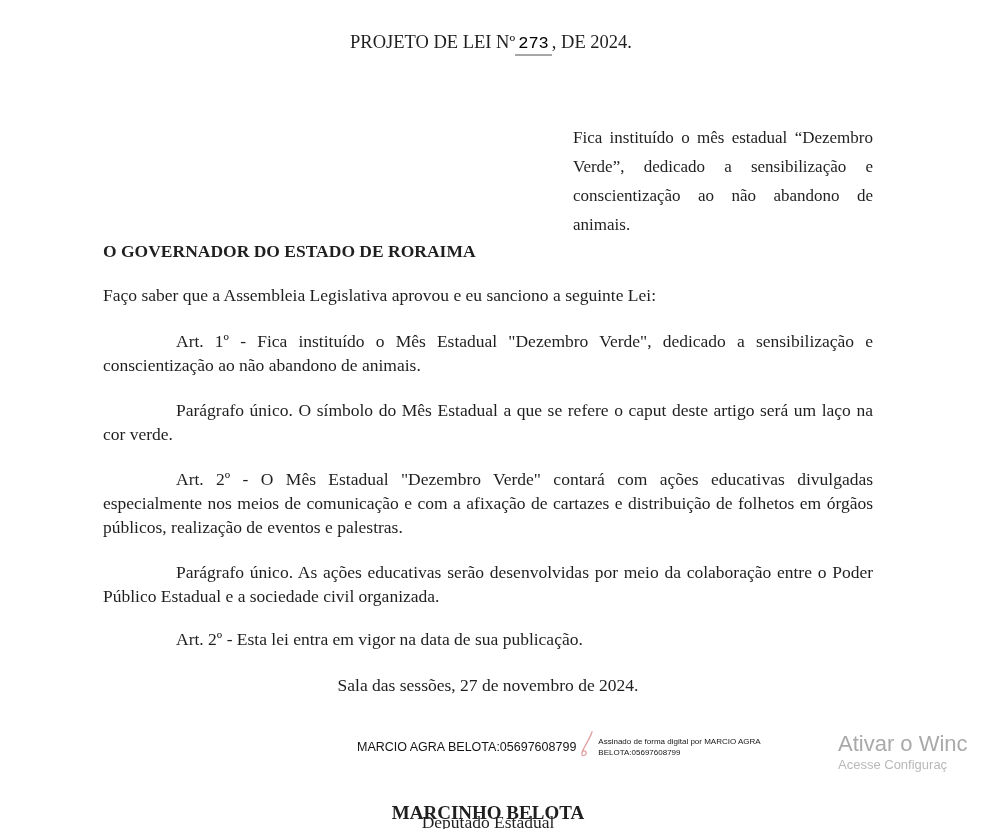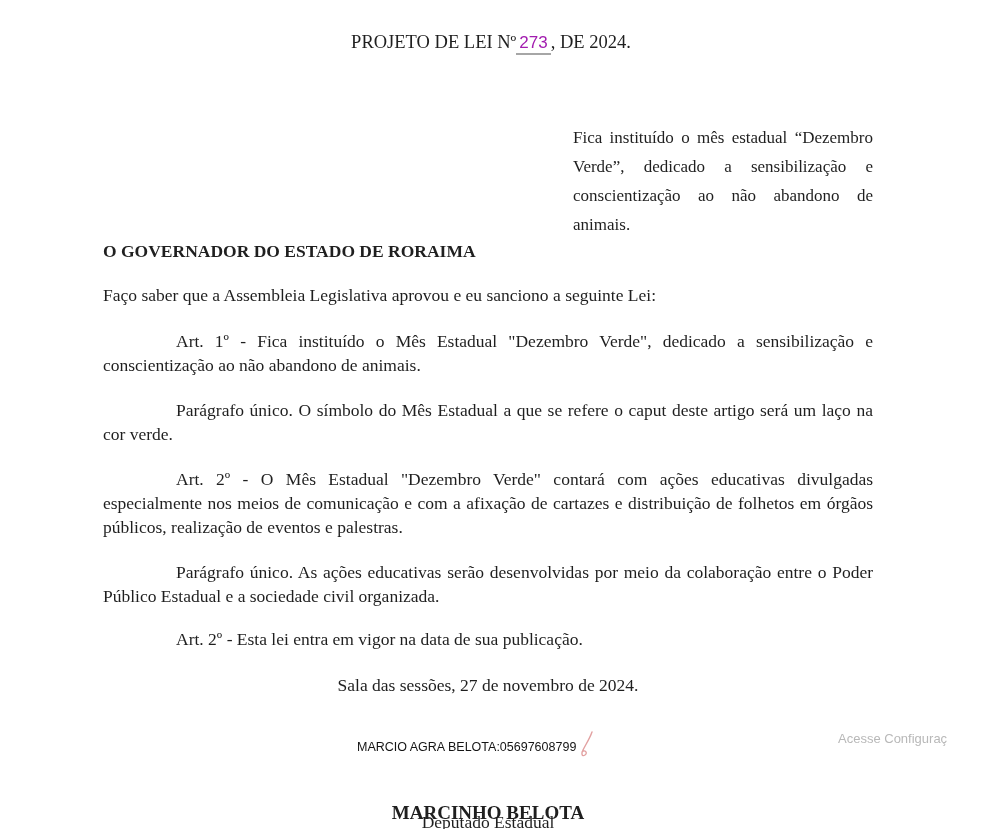--- a/index.html
+++ b/index.html
@@ -13,22 +13,22 @@
   }
   .abs { position:absolute; }
 
   .title {
     left:0; right:0; top:29px;
     text-align:center;
     font-size:18.5px; line-height:26px;
     white-space:nowrap;
   }
   .law-number {
-    font-family:Liberation Sans, sans-serif;
-    font-size:17px; color:#a21caf;
+    font-family:Liberation Mono, monospace;
+    font-size:17px; color:#000000;
     border-bottom:2px solid #a6a6a6;
     padding:0 3px 1px 3px;
   }
 
   .epigraph {
     left:573px; top:123px; width:300px;
     text-align:justify;
     font-size:17px; line-height:29px;
   }
 
@@ -119,20 +119,25 @@
 
 <div class="abs dateline">Sala das sessões, 27 de novembro de 2024.</div>
 
 <div class="abs sig-row">
   <span class="cert-name">MARCIO AGRA BELOTA:05697608799</span>
   <span class="sig-icon">
     <svg width="15" height="27" viewBox="0 0 15 27" xmlns="http://www.w3.org/2000/svg">
       <path d="M13 1 C 11 7, 7 13, 4 19 C 2 23, 3 26, 6 24 C 9 22, 6 18, 3 21" stroke="#e2a1a1" fill="none" stroke-width="1.4" stroke-linecap="round"></path>
     </svg>
   </span>
+  <span class="cert-details">
+    <div>Assinado de forma digital por MARCIO AGRA</div>
+    <div>BELOTA:05697608799</div>
+  </span>
 </div>
 
 <div class="abs signer-name">MARCINHO BELOTA</div>
 <div class="abs signer-role">Deputado Estadual</div>
 
 <div class="abs watermark">
+  <div class="wm1">Ativar o Winc</div>
   <div class="wm2">Acesse Configuraç</div>
 </div>
 
 </body></html>

